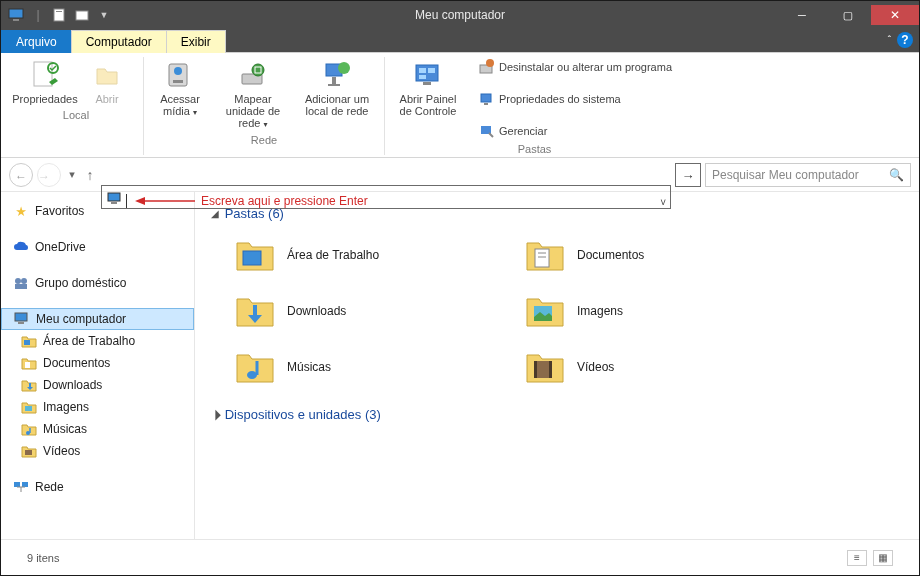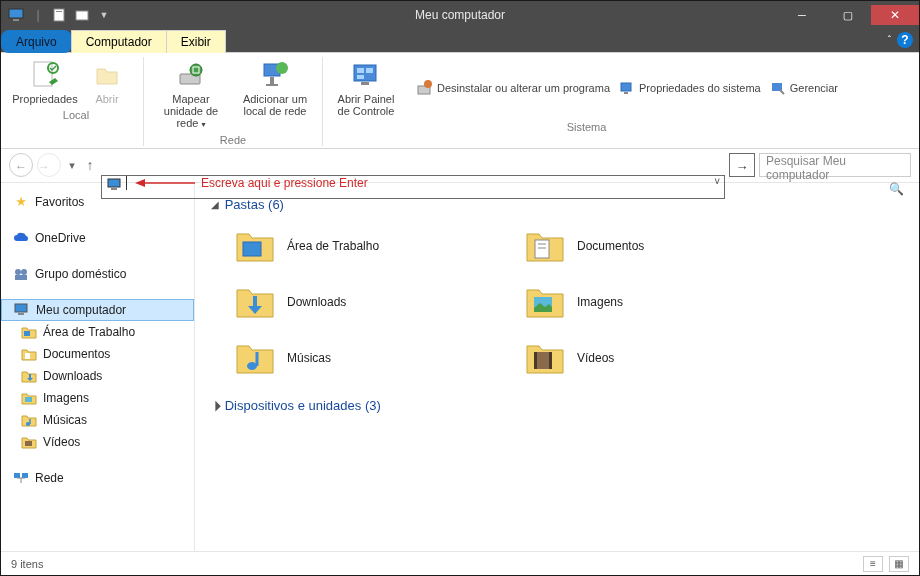--- a/index.html
+++ b/index.html
@@ -10,61 +10,61 @@
 .titlebar-icons span { width:18px; height:18px; display:inline-flex; align-items:center; justify-content:center; font-size:12px; }
 .titlebar-title { position:absolute; left:0; right:0; text-align:center; font-size:12px; pointer-events:none; }
 .win-buttons { margin-left:auto; display:flex; }
 .win-btn { width:46px; height:20px; display:flex; align-items:center; justify-content:center; color:#fff; font-size:11px; }
 .win-close { background:#c8494c; width:48px; }
 .win-close::before { content:"✕"; font-size:12px; }
 .win-min::before { content:"─"; }
 .win-max::before { content:"▢"; }
 .tabs { height:24px; background:#4b4b4b; display:flex; align-items:flex-end; border-bottom:1px solid #d0d0d0; position:relative; }
 .tab { padding:4px 14px; font-size:12px; background:#fef9c3; border:1px solid #d0d0d0; border-bottom:none; margin-right:-1px; position:relative; top:1px; }
-.tab.active { background:#1979ca; color:#0f172a; border-color:#1979ca;border-radius:8px; }
+.tab.active { background:#1979ca; color:#ffffff; border-color:#1979ca; }
 .tab-help { position:absolute; right:6px; top:3px; display:flex; gap:6px; align-items:center; }
 .tab-help span { font-size:12px; color:#fff; }
 .help-circle { width:16px; height:16px; border-radius:50%; background:#0d7bd8; color:#fff; display:flex; align-items:center; justify-content:center; font-size:11px; font-weight:bold; }
 .ribbon { background:#fff; border-bottom:1px solid #d6d6d6; display:flex; padding:4px 8px 2px; }
 .ribbon-group { display:flex; flex-direction:column; align-items:center; padding:0 8px; border-right:1px solid #e2e2e2; }
 .ribbon-group:last-child { border-right:none; }
 .ribbon-buttons { display:flex; gap:6px; }
 .ribbon-btn { display:flex; flex-direction:column; align-items:center; justify-content:flex-start; width:56px; padding:2px 0; font-size:11px; color:#444; text-align:center; }
 .ribbon-btn.wide { width:78px; }
 .ribbon-btn.small { flex-direction:row; width:auto; gap:4px; align-items:center; padding:2px 4px; }
 .ribbon-icon { width:32px; height:32px; display:flex; align-items:center; justify-content:center; }
 .ribbon-icon.sm { width:16px; height:16px; }
 .ribbon-label { line-height:1.1; margin-top:2px; }
 .ribbon-group-label { font-size:11px; color:#7a7a7a; margin-top:2px; }
-.ribbon-side { display:flex; flex-direction:row; gap:1px; padding-left:6px; }
+.ribbon-side { display:flex; flex-direction:column; gap:12px; padding-left:6px; }
 .navbar { height:34px; border-bottom:1px solid #e6e6e6; display:flex; align-items:center; padding:0 8px; gap:4px; }
 .nav-btn { width:24px; height:24px; border:1px solid #ccc; border-radius:50%; display:flex; align-items:center; justify-content:center; color:#999; font-size:12px; }
 .nav-arrow { width:14px; color:#666; font-size:11px; text-align:center; }
-.addr-box { flex:1; height:24px; border:1px solid #6b6b6b; display:flex; align-items:flex-start; padding:0 4px; position:relative;margin-top:44px; }
+.addr-box { flex:1; height:24px; border:1px solid #6b6b6b; display:flex; align-items:flex-end; padding:0 4px; position:relative;margin-top:44px; }
 .addr-icon { width:18px; height:18px; display:flex; align-items:center; justify-content:center; }
 .addr-hint { color:#d12a2a; font-size:12px; margin-left:8px; display:flex; align-items:center; gap:6px; }
 .addr-drop { margin-left:auto; color:#444; font-size:10px; }
 .refresh-btn { width:26px; height:24px; border:1px solid #6b6b6b; display:flex; align-items:center; justify-content:center; font-size:13px; color:#333; }
-.search-box { width:152px; height:24px; border:1px solid #ccc; display:flex; align-items:center; padding:0 6px; color:#888; font-size:12px;flex-direction:column; }
+.search-box { width:206px; height:24px; border:1px solid #ccc; display:flex; align-items:center; padding:0 6px; color:#888; font-size:12px; }
 .search-icon { margin-left:auto; color:#666; font-size:12px; }
 .body { flex:1; display:flex; overflow:hidden; }
 .sidebar { width:194px; border-right:1px solid #e6e6e6; padding:8px 0; overflow-y:auto; font-size:12px; }
 .side-item { display:flex; align-items:center; gap:6px; padding:3px 8px 3px 20px; color:#222; }
 .side-item.l1 { padding-left:12px; }
 .side-item.selected { background:#cde8ff; border:1px solid #7bb9e8; padding-top:2px; padding-bottom:2px; }
 .side-gap { height:14px; }
 .side-icon { width:16px; height:16px; display:flex; align-items:center; justify-content:center; font-size:13px; }
 .content { flex:1; padding:10px 16px; overflow-y:auto; }
 .group-header { display:flex; align-items:center; gap:6px; color:#18499c; font-size:13px; padding:4px 0; }
 .chev { font-size:10px; color:#555; }
 .folder-grid { display:flex; flex-wrap:wrap; gap:8px 40px; padding:6px 0 12px 18px; }
 .folder-item { width:250px; display:flex; align-items:center; gap:10px; padding:4px; }
 .folder-icon { width:44px; height:40px; display:flex; align-items:center; justify-content:center; }
 .folder-label { font-size:12px; color:#222; }
-.statusbar { height:24px; border-top:1px solid #e6e6e6; display:flex; align-items:center; padding:0 10px; font-size:11px; color:#555; }
+.statusbar { height:36px; border-top:1px solid #e6e6e6; display:flex; align-items:center; padding:0 26px; font-size:11px; color:#555; }
 .status-right { margin-left:auto; display:flex; gap:6px; }
 .view-btn { width:20px; height:16px; border:1px solid #ccc; display:flex; align-items:center; justify-content:center; font-size:10px; }
 .disabled { opacity:0.45;justify-content:space-between; }
 svg { display:block; }
 </style>
 </head>
 <body>
 
 <div class="window">
 
@@ -129,20 +129,30 @@
               </svg>
             </div>
           <div class="ribbon-label">Abrir</div>
         </div>
       </div>
       <div class="ribbon-group-label">Local</div>
     </div>
 
     <div class="ribbon-group">
       <div class="ribbon-buttons">
+        <div class="ribbon-btn">
+          <div class="ribbon-icon">
+              <svg width="30" height="30">
+                <rect x="4" y="4" width="18" height="22" rx="2" fill="#d8d8d8" stroke="#888"></rect>
+                <circle cx="13" cy="11" r="4" fill="#3b8dd8"></circle>
+                <rect x="8" y="20" width="10" height="3" fill="#888"></rect>
+              </svg>
+            </div>
+          <div class="ribbon-label"><span>Acessar mídia</span> <span style="font-size:8px">▾</span></div>
+        </div>
         <div class="ribbon-btn wide">
           <div class="ribbon-icon">
               <svg width="30" height="30">
                 <rect x="4" y="14" width="20" height="10" rx="1" fill="#ccc" stroke="#888"></rect>
                 <circle cx="20" cy="10" r="6" fill="#4a9e4a" stroke="#2a7a2a"></circle>
                 <rect x="17" y="7" width="6" height="6" fill="none" stroke="#fff"></rect>
               </svg>
             </div>
           <div class="ribbon-label"><span>Mapear unidade de rede</span> <span style="font-size:8px">▾</span></div>
         </div>
@@ -198,21 +208,21 @@
             <div class="ribbon-icon sm">
                 <svg width="16" height="16">
                   <rect x="2" y="3" width="10" height="8" fill="#4a8ad8"></rect>
                   <path d="M10 10 l4 4" stroke="#888" stroke-width="2"></path>
                 </svg>
               </div>
             <span>Gerenciar</span>
           </div>
         </div>
       </div>
-      <div class="ribbon-group-label">Sistema</div>
+      <div class="ribbon-group-label">Pastas</div>
     </div>
   </div>
 
   <div class="navbar">
     <div class="nav-btn">←</div>
     <div class="nav-btn disabled">→</div>
     <div class="nav-arrow">▾</div>
     <div class="nav-arrow" style="font-size:14px">↑</div>
     <div class="addr-box">
       <span class="addr-icon">

